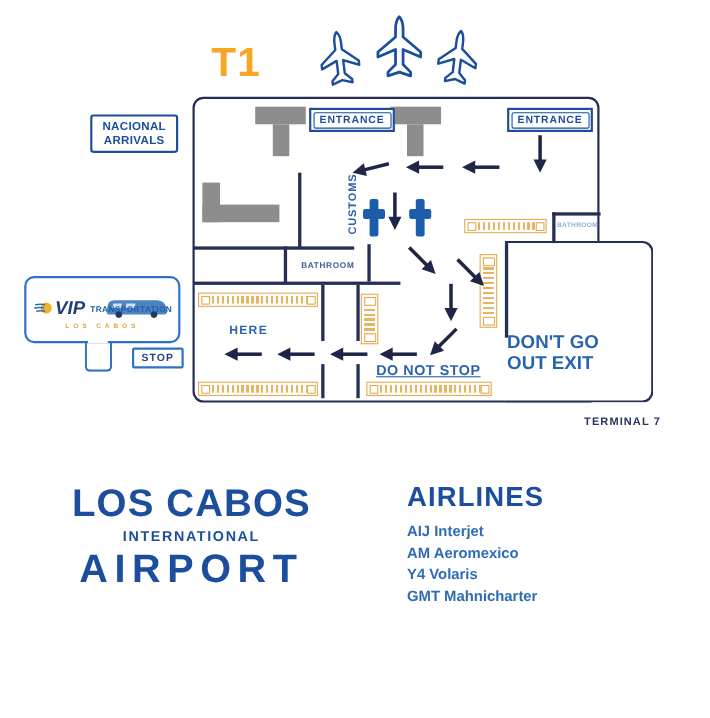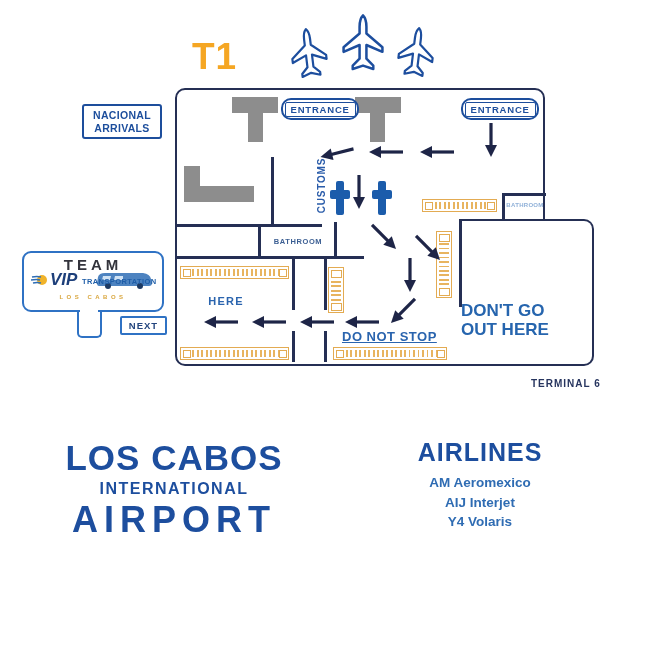--- a/index.html
+++ b/index.html
@@ -17,34 +17,34 @@
         background-clip:content-box;}
   .belt-h{background-image:repeating-linear-gradient(90deg,#ffffff 0 2.5px,#e8b45f 2.5px 4.5px);}
   .belt-v{background-image:repeating-linear-gradient(0deg,#ffffff 0 2.5px,#e8b45f 2.5px 4.5px);}
   .belt-h::before,.belt-h::after{content:'';position:absolute;top:1.5px;bottom:1.5px;width:6px;background:#fff;border:1.5px solid #e3ab52;}
   .belt-h::before{left:1.5px;} .belt-h::after{right:1.5px;}
   .belt-v::before,.belt-v::after{content:'';position:absolute;left:1.5px;right:1.5px;height:6px;background:#fff;border:1.5px solid #e3ab52;}
   .belt-v::before{top:1.5px;} .belt-v::after{bottom:1.5px;}
   
   .arr{position:absolute;z-index:6;overflow:visible;}
   
-  .entrance{border:2px solid #1d4e9c;border-radius:10px;padding:1.5px;background:#fff;z-index:6;}
+  .entrance{border:2px solid #1d4e9c;border-radius:0;padding:1.5px;background:#fff;z-index:6;}
   .entrance>span{display:block;border:1.2px solid #1d4e9c;border-radius:2px;padding:1px 5px;
       font-size:9.5px;font-weight:bold;letter-spacing:.8px;color:#1d4e9c;white-space:nowrap;}
   .bluebox{border:2px solid #1d4e9c;border-radius:3px;background:#fff;color:#1d4e9c;
       font-weight:bold;text-align:center;z-index:6;}
   .maptext{color:#2a64ae;font-weight:bold;z-index:6;white-space:nowrap;}
   .cross{background:#1b5cab;border-radius:2px;z-index:6;}
   
   .paddle{left:22px;top:251px;width:138px;height:57px;border:2.5px solid #2f72c4;border-radius:9px;background:#fff;z-index:7;}
   .stem{left:77px;top:309px;width:21px;height:27px;border:2.5px solid #2f72c4;border-top:none;border-radius:0 0 5px 5px;background:#fff;z-index:6;}
   .stem-gap{left:80px;top:308px;width:18px;height:4px;background:#fff;z-index:8;}
   .t1{left:192px;top:36px;font-size:37px;font-weight:700;color:#f5a623;letter-spacing:1px;z-index:5;}
   .footer-title{left:38px;top:438px;width:272px;text-align:center;color:#1d4e9e;z-index:5;}
-  .airlines{right:55px;top:438px;width:220px;text-align:center;z-index:5;}
+  .airlines{right:55px;top:438px;width:220px;text-align:left;z-index:5;}
 </style>
 </head>
 <body>
 
 <div class="abs t1">T1</div>
 
 <svg class="abs" style="left:289px;top:27px;transform:rotate(-7deg);z-index:5" width="40" height="56" viewBox="0 0 40 56">
   <path d="M20 2 C22 4 23 7 23 12 L23 18 L37 30 L37 34 L23 28 L23 40 L29 46 L29 49 L20 46 L11 49 L11 46 L17 40 L17 28 L3 34 L3 30 L17 18 L17 12 C17 7 18 4 20 2 Z" fill="none" stroke="#1d4e9e" stroke-width="2.2" stroke-linejoin="round"></path>
 </svg>
 <svg class="abs" style="left:340px;top:13px;z-index:5" width="46" height="64" viewBox="0 0 40 56">
@@ -155,49 +155,49 @@
   </svg>
 <svg class="arr" style="left:204px;top:315px;" width="34" height="14" viewBox="0 0 34 14">
     <path d="M34 7 L10 7" stroke="#1e2547" stroke-width="3.2" fill="none"></path>
     <path d="M12 1 L0 7 L12 13 Z" fill="#1e2547"></path>
   </svg>
 
 <div class="abs maptext" style="left:196px;top:295px;width:60px;text-align:center;font-size:11px;letter-spacing:1.2px;">HERE</div>
 <div class="abs maptext" style="left:342px;top:329px;font-size:13px;letter-spacing:.5px;text-decoration:underline;">DO NOT STOP</div>
 <div class="abs" style="left:461px;top:302px;width:114px;text-align:left;font-size:17px;line-height:1.1;font-weight:800;color:#2665ae;z-index:6;">
   <div>DON'T GO</div>
-  <div>OUT HERE</div>
-</div>
-<div class="abs" style="left:531px;top:378px;font-size:10px;font-weight:bold;letter-spacing:1px;color:#27355f;z-index:5;">TERMINAL 6</div>
-
-<div class="abs bluebox" style="left:120px;top:316px;width:43px;padding:2px 0;font-size:9.5px;letter-spacing:1px;color:#23457e;border-color:#2f72c4;border-radius:2px;">NEXT</div>
+  <div>OUT EXIT</div>
+</div>
+<div class="abs" style="left:531px;top:378px;font-size:10px;font-weight:bold;letter-spacing:1px;color:#27355f;z-index:5;">TERMINAL 7</div>
+
+<div class="abs bluebox" style="left:120px;top:316px;width:43px;padding:2px 0;font-size:9.5px;letter-spacing:1px;color:#23457e;border-color:#2f72c4;border-radius:2px;">STOP</div>
 
 <div class="abs paddle">
-  <div class="abs" style="left:0;top:3px;width:100%;text-align:center;font-size:15px;font-weight:bold;letter-spacing:4px;color:#33343c;">TEAM</div>
   <svg class="abs" style="left:70px;top:17px;" width="62" height="20" viewBox="0 0 60 20">
     <path d="M4 16 Q2 16 2 13 L3 7 Q4 3 10 3 L48 3 Q55 4 56 9 L57 13 Q57 16 54 16 Z" fill="#2e6db5" opacity="0.85"></path>
     <path d="M8 6 L16 6 L15 10 L7 10 Z M20 6 L28 6 L28 10 L19 10 Z" fill="#cfe2f4"></path>
     <circle cx="13" cy="16" r="3" fill="#1d3a63"></circle>
       <circle cx="45" cy="16" r="3" fill="#1d3a63"></circle>
   </svg>
   <svg class="abs" style="left:7px;top:19px;" width="18" height="18" viewBox="0 0 18 18">
     <circle cx="11" cy="8" r="5" fill="#f0b32a"></circle>
     <path d="M1 5 Q6 4 10 5 M0 8 Q6 7 9 8 M2 11 Q6 10 10 11" stroke="#2e6db5" stroke-width="1.4" fill="none"></path>
   </svg>
   <div class="abs" style="left:26px;top:17px;font-size:17px;font-weight:900;font-style:italic;color:#1d3f7a;">VIP</div>
   <div class="abs" style="left:58px;top:24px;font-size:7.5px;font-weight:800;letter-spacing:.4px;color:#1f5ea8;">TRANSPORTATION</div>
   <div class="abs" style="left:0;top:41px;width:100%;text-align:center;font-size:6px;font-weight:bold;letter-spacing:3.5px;color:#d9a63e;">LOS CABOS</div>
 </div>
 <div class="abs stem"></div>
 <div class="abs stem-gap"></div>
 
 <div class="abs footer-title">
   <div style="font-size:35px;font-weight:900;letter-spacing:1px;">LOS CABOS</div>
-  <div style="font-size:16px;font-weight:800;letter-spacing:1.5px;margin-top:2px;">INTERNATIONAL</div>
+  <div style="font-size:13px;font-weight:800;letter-spacing:1.5px;margin-top:2px;">INTERNATIONAL</div>
   <div style="font-size:36px;font-weight:900;letter-spacing:6px;margin-top:1px;">AIRPORT</div>
 </div>
 
 <div class="abs airlines">
   <div style="font-size:25px;font-weight:900;letter-spacing:1px;color:#1d4e9e;margin-bottom:6px;">AIRLINES</div>
+  <div style="font-size:13.5px;font-weight:bold;color:#2f6cb3;line-height:19.5px;">AIJ Interjet</div>
   <div style="font-size:13.5px;font-weight:bold;color:#2f6cb3;line-height:19.5px;">AM Aeromexico</div>
-  <div style="font-size:13.5px;font-weight:bold;color:#2f6cb3;line-height:19.5px;">AIJ Interjet</div>
   <div style="font-size:13.5px;font-weight:bold;color:#2f6cb3;line-height:19.5px;">Y4 Volaris</div>
+  <div style="font-size:13.5px;font-weight:bold;color:#2f6cb3;line-height:19.5px;">GMT Mahnicharter</div>
 </div>
 
 </body></html>

